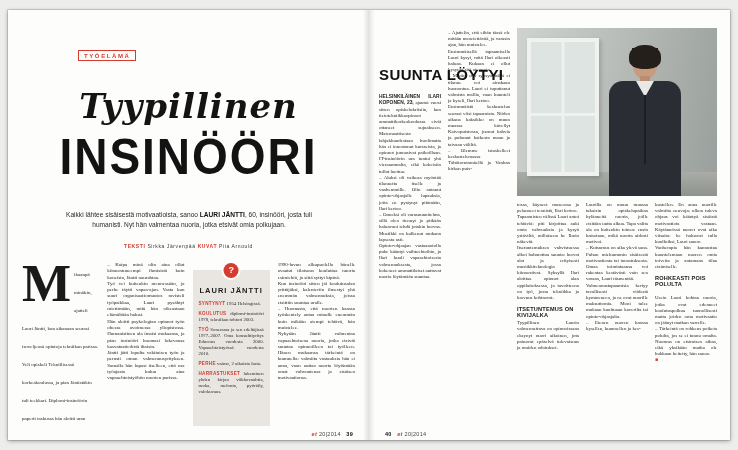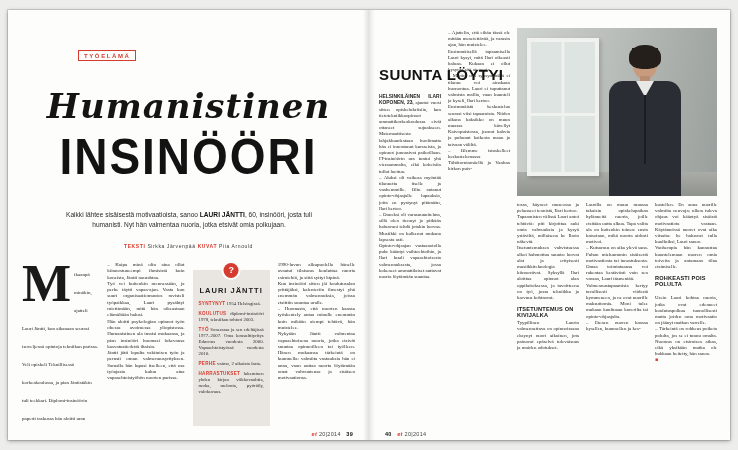--- a/index.html
+++ b/index.html
@@ -140,21 +140,21 @@
 </style>
 </head>
 <body>
 
 <div class="spread">
 
   <div class="page page-left">
 
     <div class="tag">TYÖELÄMÄ</div>
 
-    <div class="headline-script">Humanistinen</div>
+    <div class="headline-script">Tyypillinen</div>
     <div class="headline-caps">INSINÖÖRI</div>
 
     <div class="standfirst">
       <span>Kaikki lähtee sisäisestä motivaatioista, sanoo </span><b>LAURI JÄNTTI</b><span>, 60, insinööri, josta tuli humanisti. Nyt hän valmentaa nuoria, jotka etsivät omia polkujaan.</span>
     </div>
 
     <div class="byline">
       <span class="lbl">TEKSTI</span>
       <span>Sirkka Järvenpää</span>
       <span class="lbl">KUVAT</span>

